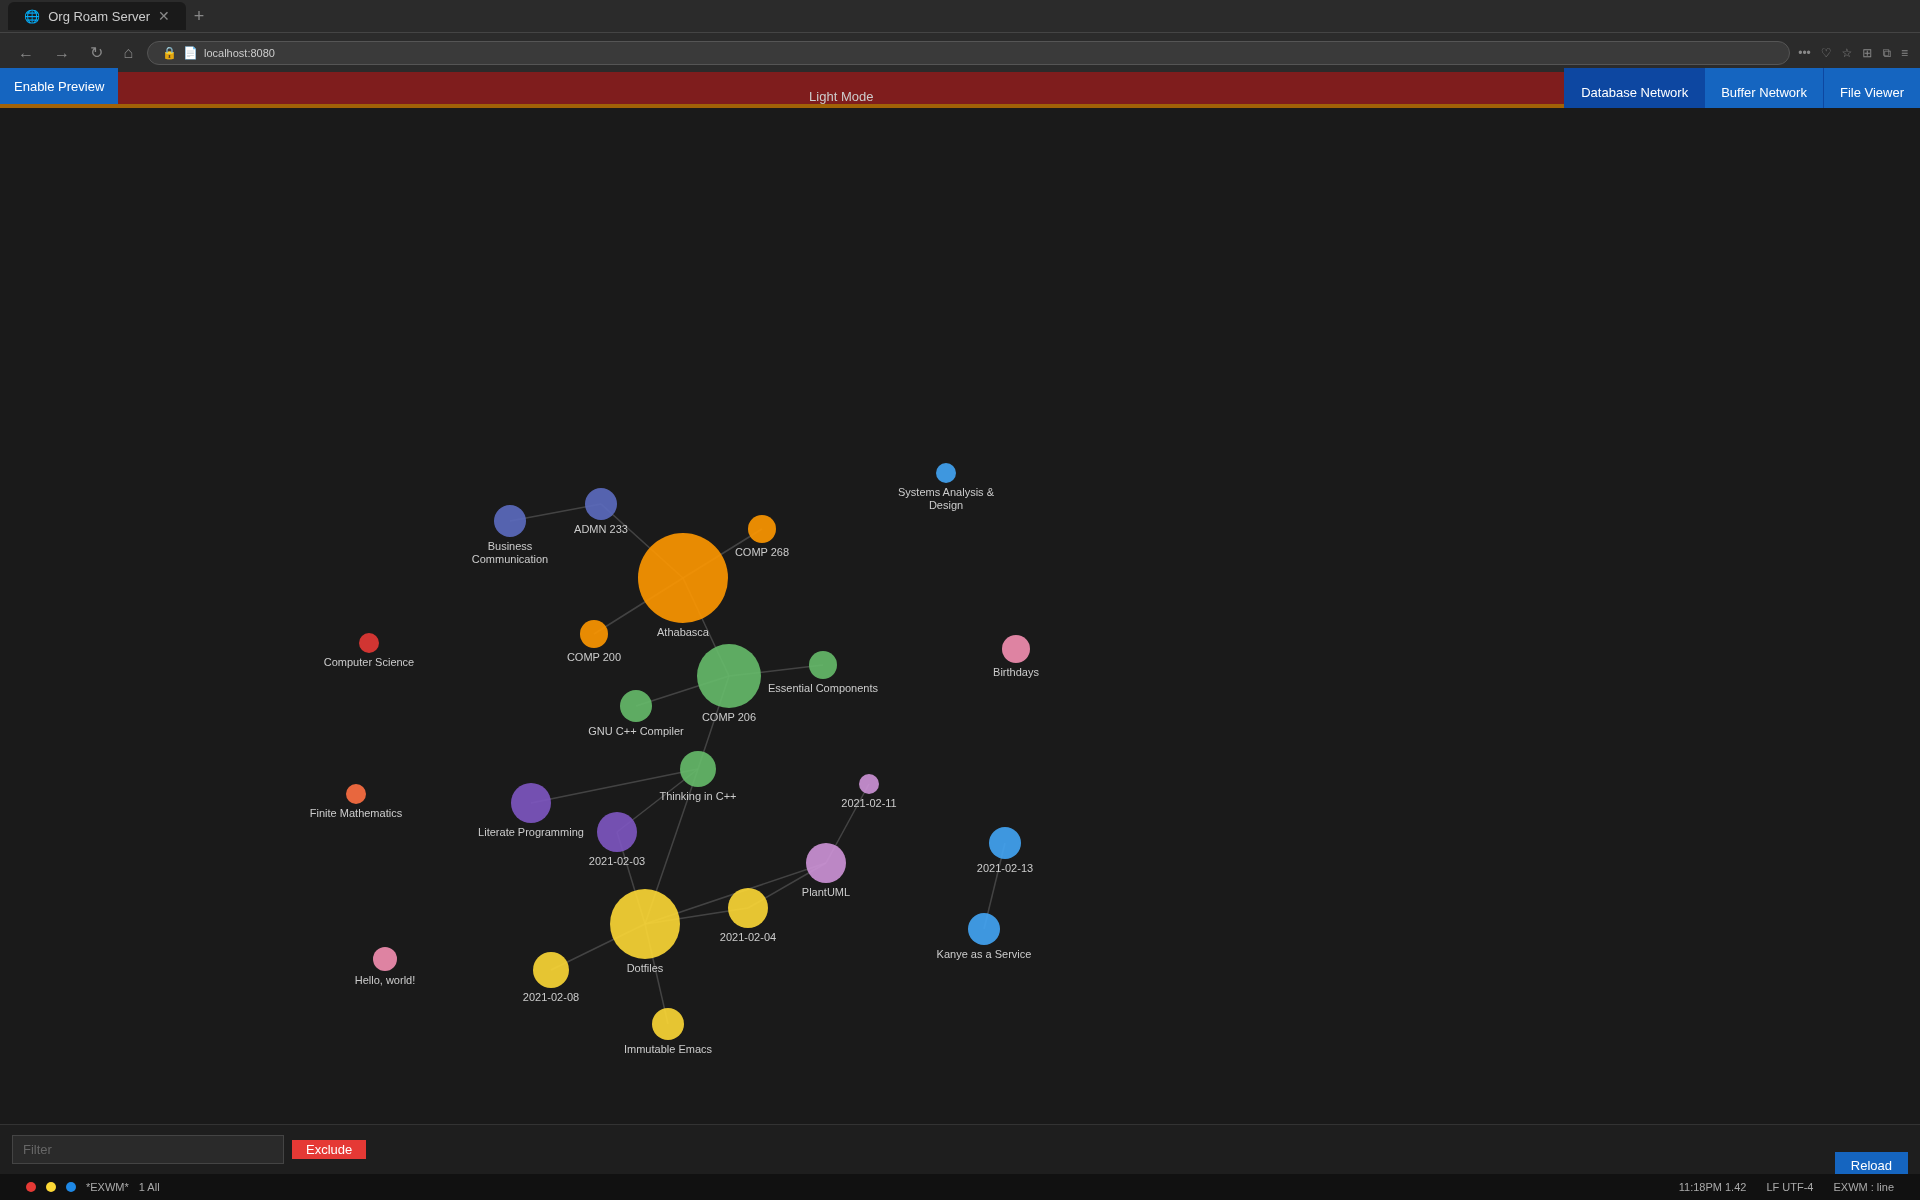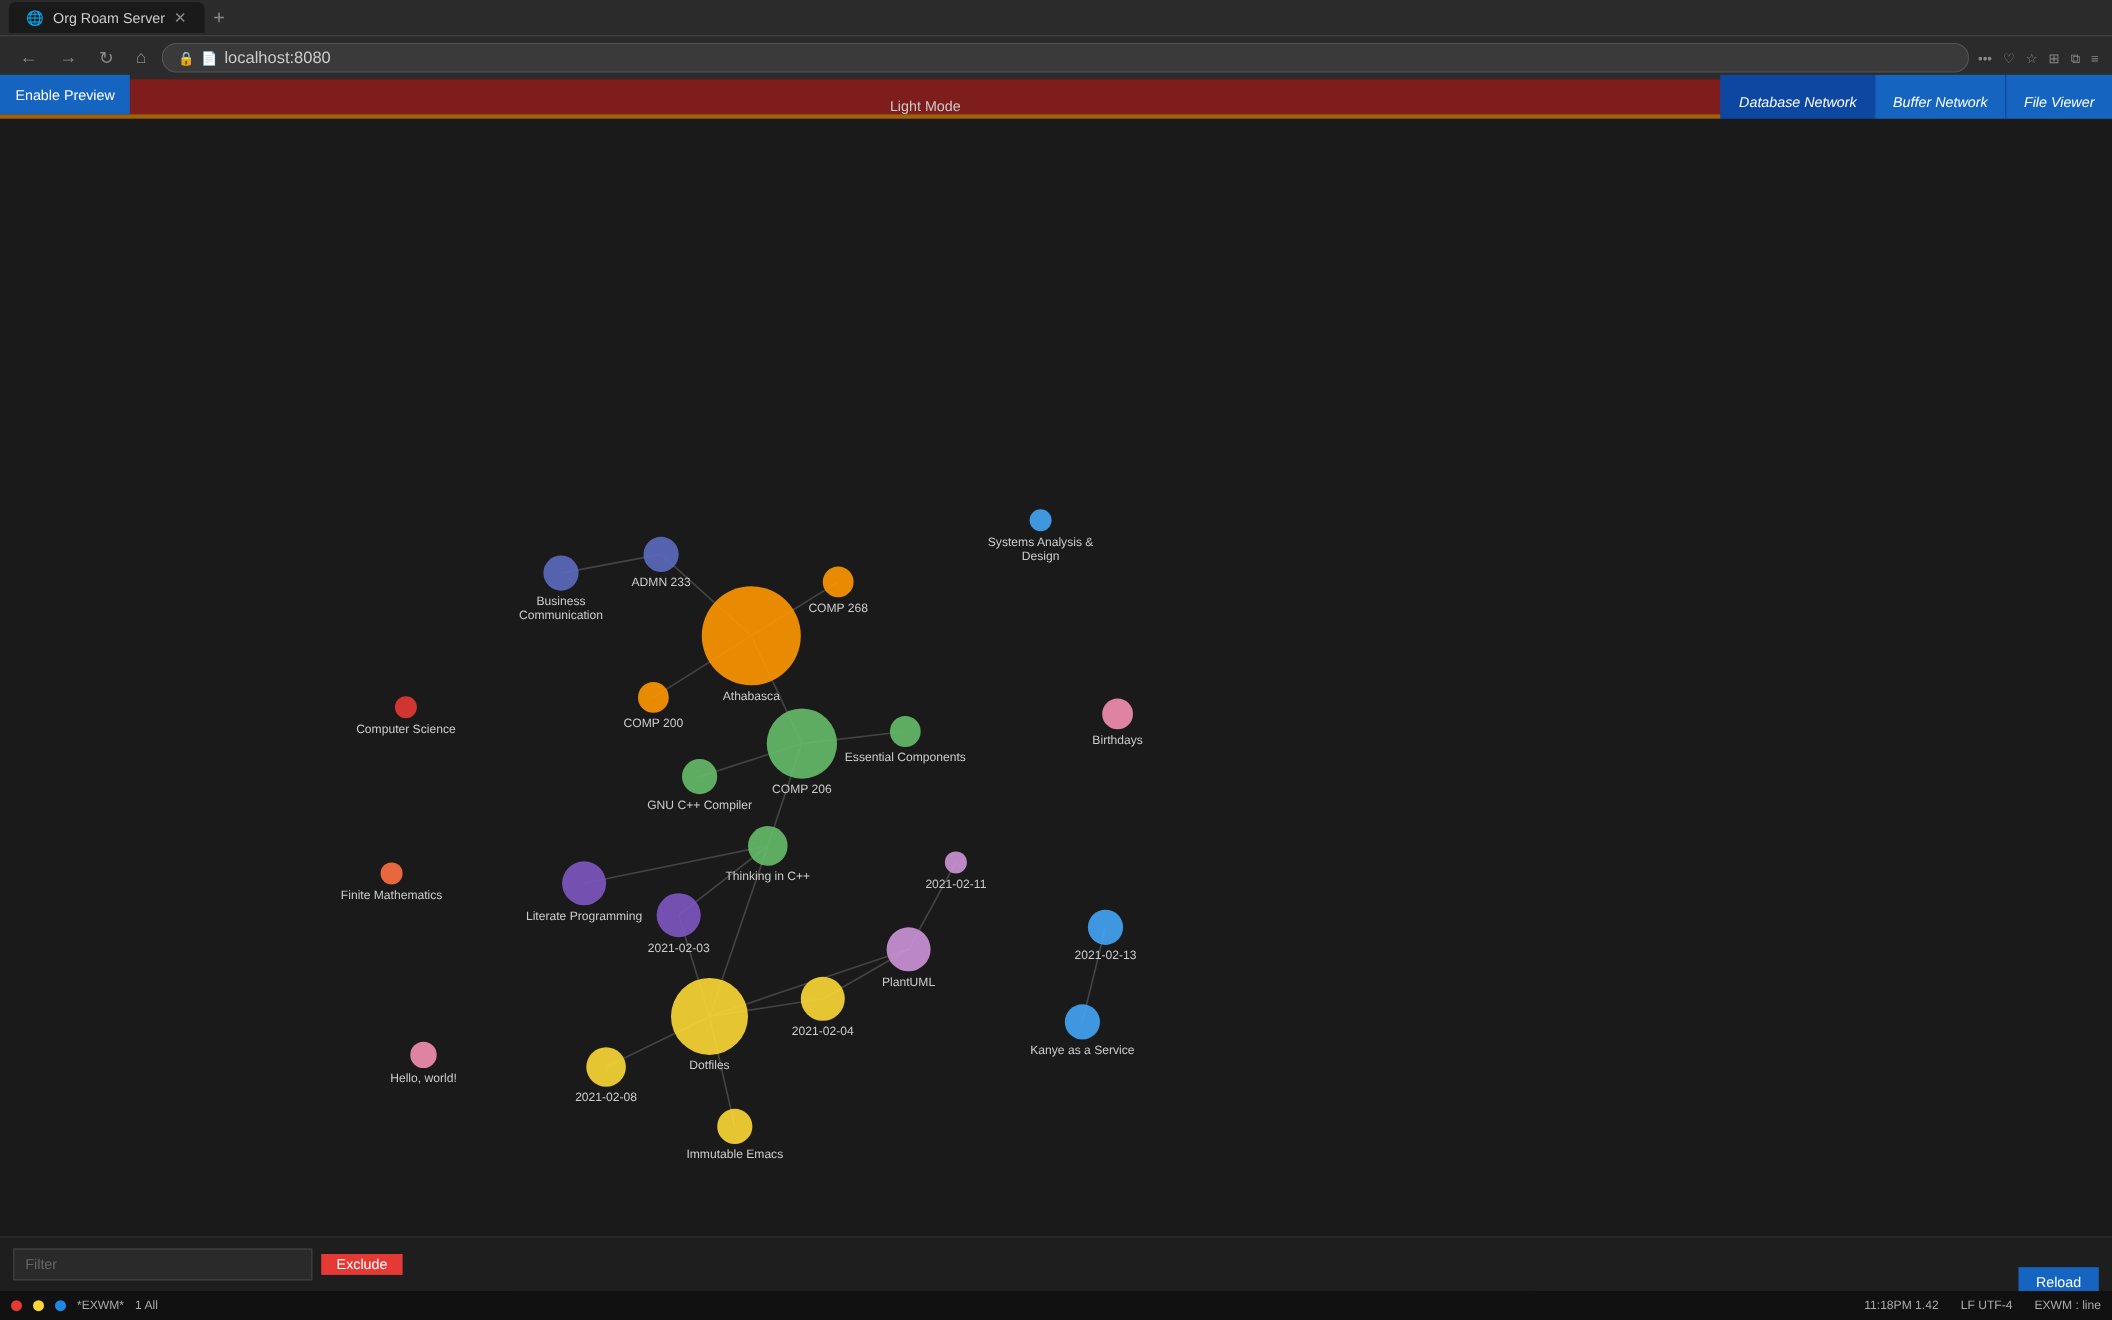--- a/index.html
+++ b/index.html
@@ -42,21 +42,21 @@
       background: #3a3a3a;
       border: 1px solid #555;
       border-radius: 20px;
       padding: 4px 14px;
       color: #ccc;
       font-size: 13px;
       display: flex;
       align-items: center;
       gap: 6px;
     }
-    .address-text { color: #ccc; font-size: 15px; }
+    .address-text { color: #ccc; font-size: 11px; }
     .toolbar-right { display: flex; gap: 10px; align-items: center; color: #888; }
 
     
     .app-bar {
       background: #7f1d1d;
       height: 36px;
       display: flex;
       align-items: flex-end;
       padding: 0;
       border-bottom: 4px solid #a16207;
@@ -74,21 +74,20 @@
     .app-nav { display: flex; height: 36px; }
     .app-nav-btn {
       background: #1565c0;
       color: #fff;
       border: none;
       padding: 6px 16px;
       font-size: 13px;
       cursor: pointer;
       height: 48px;
       border-left: 1px solid #0d47a1;
-      font-style: italic;
     }
     .app-nav-btn.active { background: #0d47a1; }
 
     
     .main-canvas {
       background: #1a1a1a;
       position: relative;
       width: 1920px;
       height: calc(1200px - 32px - 40px - 36px - 50px - 26px);
       overflow: hidden;
@@ -148,21 +147,21 @@
     
     .status-bar {
       position: fixed;
       bottom: 0;
       left: 0;
       right: 0;
       height: 26px;
       background: #111;
       display: flex;
       align-items: center;
-      padding: 0 10px;
+      padding: 0 26px;
       gap: 10px;
       font-size: 11px;
       color: #888;
     }
     .status-dot { width: 10px; height: 10px; border-radius: 50%; }
     .status-dot.red { background: #e53935; }
     .status-dot.yellow { background: #fdd835; }
     .status-dot.blue { background: #1e88e5; }
     .status-text { color: #aaa; }
     .status-right { margin-left: auto; display: flex; gap: 20px; color: #aaa; }

